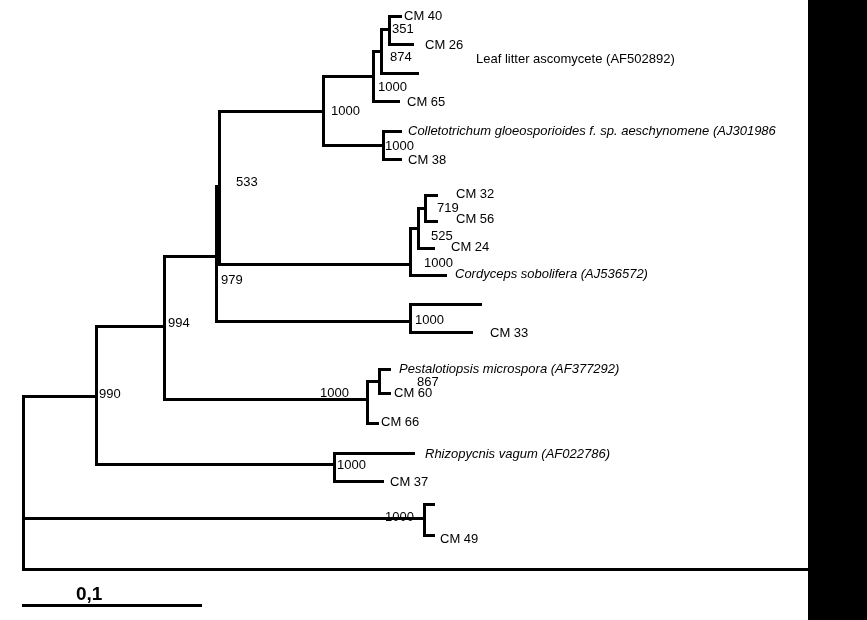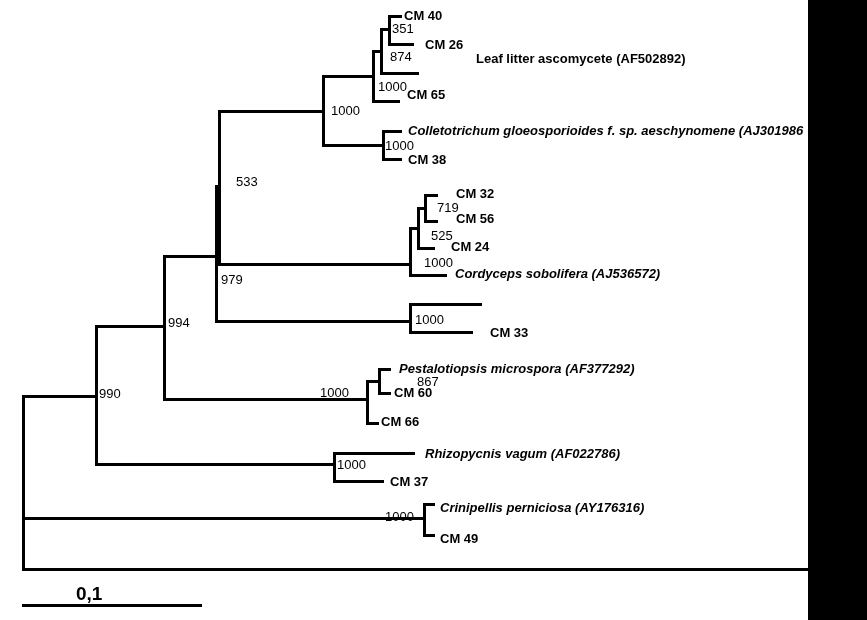--- a/index.html
+++ b/index.html
@@ -36,21 +36,21 @@
     background: #000000;
     z-index: 5;
   }
   .hline { height: 3px; }
   .vline { width: 3px; }
 
   
   .taxon {
     position: absolute;
     font-size: 13px;
-    font-weight: bold;
+    font-weight: normal;
     color: #000000;
     white-space: nowrap;
     line-height: 13px;
     z-index: 10;
   }
   .taxon.sci {
     font-style: italic;
   }
   
   .boot {
@@ -154,39 +154,38 @@
   <div class="vline" style="left:423px; top:503px; height:31px;"></div>
   <div class="hline" style="left:423px; top:503px; width:12px;"></div>
   <div class="hline" style="left:423px; top:534px; width:12px;"></div>
   <div class="hline" style="left:22px; top:517px; width:404px;"></div>
 
   <div class="hline" style="left:22px; top:568px; width:786px;"></div>
 
   <div class="taxon" style="left:404px; top:9px;">CM 40</div>
   <div class="taxon" style="left:425px; top:38px;">CM 26</div>
   <div class="taxon" style="left:428px; top:52px;margin-left:48px;">Leaf litter ascomycete (AF502892)</div>
-  <div class="taxon" style="left:407px; top:88px;text-align:right;">CM 65</div>
+  <div class="taxon" style="left:407px; top:95px;text-align:right;">CM 65</div>
   <div class="taxon sci" style="left:408px; top:124px;">Colletotrichum gloeosporioides f. sp. aeschynomene (AJ301986</div>
   <div class="taxon" style="left:408px; top:153px;">CM 38</div>
 
   <div class="taxon" style="left:456px; top:187px;">CM 32</div>
   <div class="taxon" style="left:456px; top:212px;">CM 56</div>
   <div class="taxon" style="left:451px; top:240px;">CM 24</div>
   <div class="taxon sci" style="left:455px; top:267px;">Cordyceps sobolifera (AJ536572)</div>
 
   <div class="taxon" style="left:490px; top:326px;">CM 33</div>
 
   <div class="taxon sci" style="left:399px; top:362px;">Pestalotiopsis microspora (AF377292)</div>
   <div class="taxon" style="left:394px; top:386px;">CM 60</div>
   <div class="taxon" style="left:381px; top:415px;">CM 66</div>
 
   <div class="taxon sci" style="left:425px; top:447px;">Rhizopycnis vagum (AF022786)</div>
   <div class="taxon" style="left:390px; top:475px;">CM 37</div>
 
-  <div class="taxon sci" style="left:440px; top:501px;">Crinipellis perniciosa (AY176316)</div>
   <div class="taxon" style="left:440px; top:532px;">CM 49</div>
 
   <div class="boot" style="left:392px; top:22px;">351</div>
   <div class="boot" style="left:390px; top:50px;">874</div>
   <div class="boot" style="left:378px; top:80px;">1000</div>
   <div class="boot" style="left:385px; top:139px;">1000</div>
   <div class="boot" style="left:331px; top:104px;">1000</div>
   <div class="boot" style="left:236px; top:175px;">533</div>
 
   <div class="boot" style="left:437px; top:201px;">719</div>

